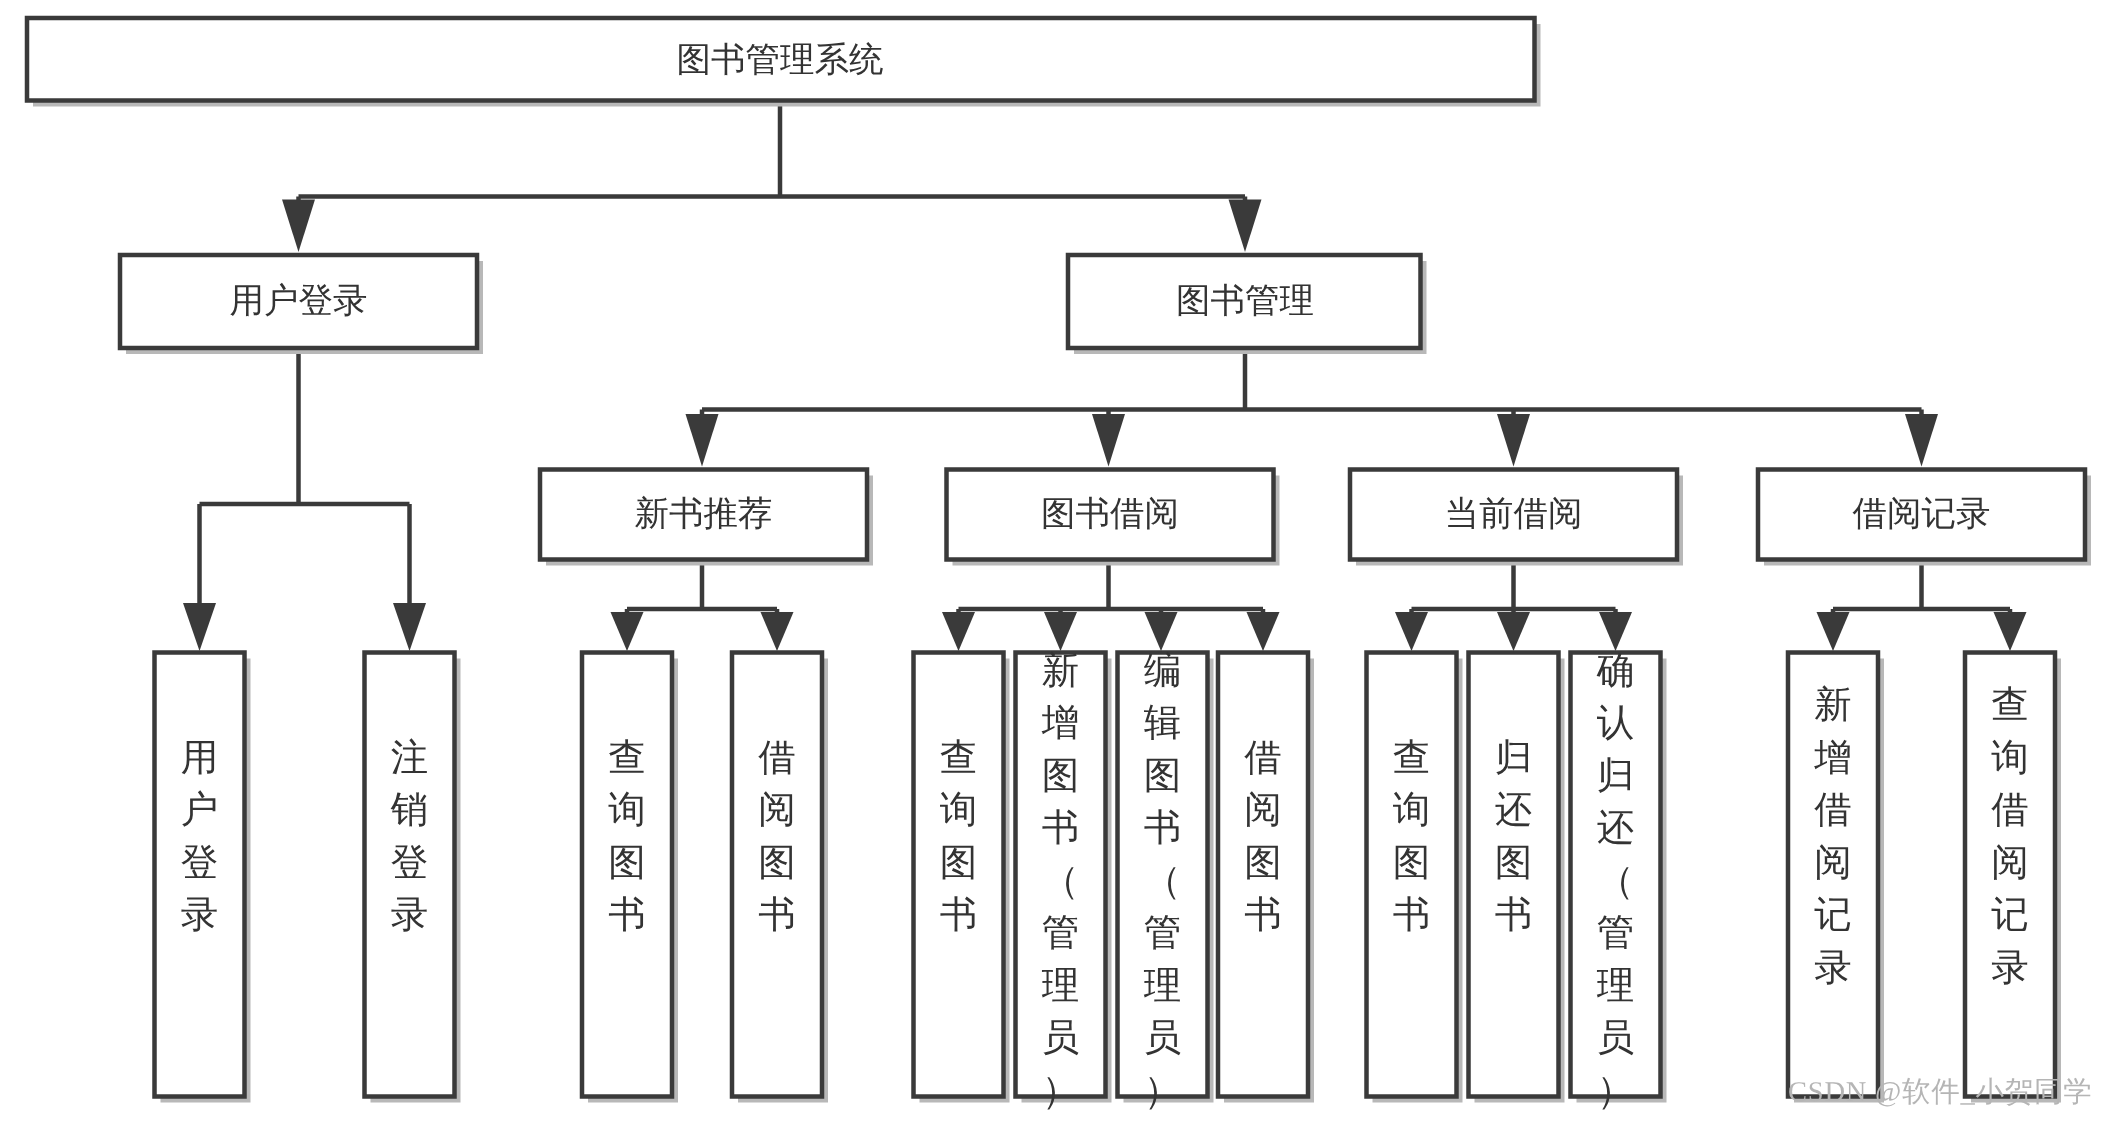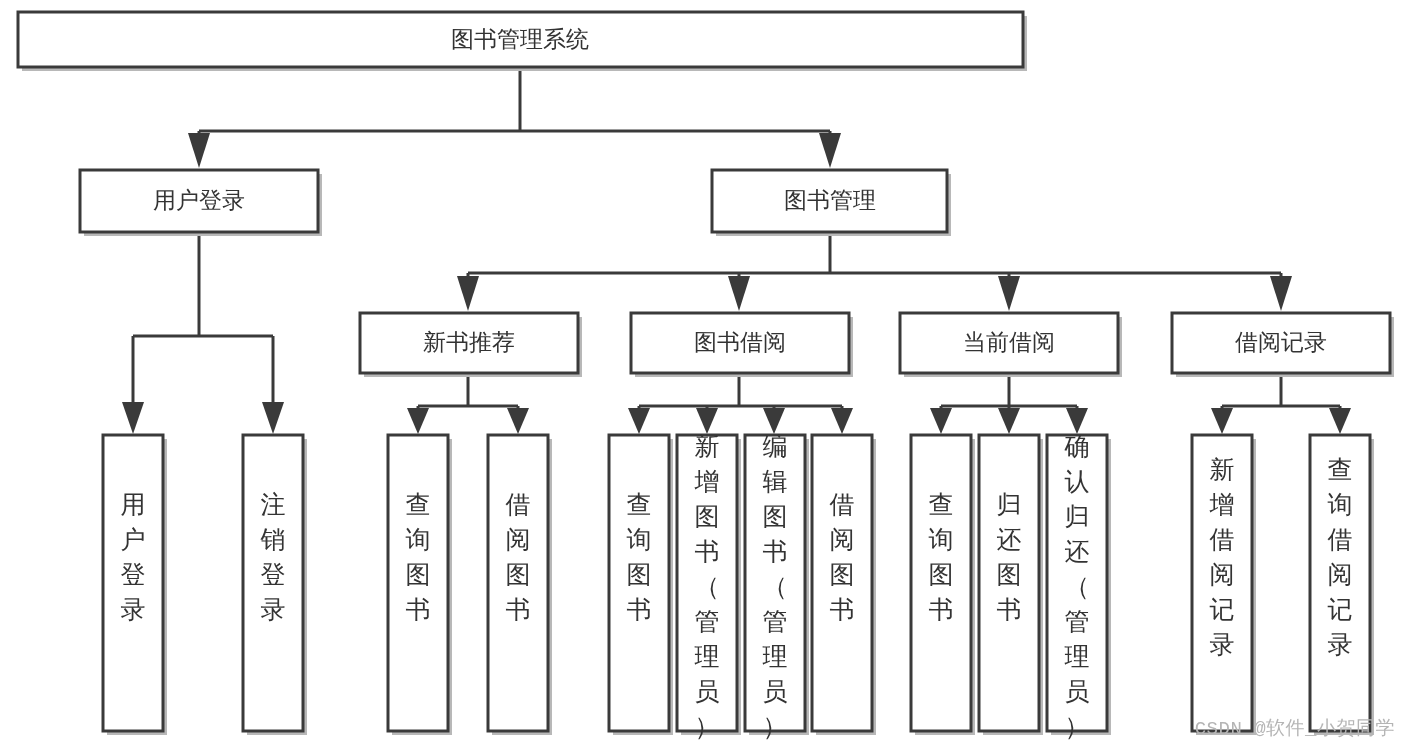--- a/index.html
+++ b/index.html
@@ -54,21 +54,21 @@
   .node-label-v {
     fill: #333333;
     font-family: "Liberation Sans", "DejaVu Sans", sans-serif;
     font-size: 25px;
     text-anchor: middle;
   }
   .watermark {
     position: absolute;
     right: 10px;
     bottom: 6px;
-    font-family: Liberation Mono, monospace;
+    font-family: Liberation Serif, serif;
     font-size: 19px;
     color: #b5b5b5;
     letter-spacing: 0.5px;
     white-space: nowrap;
     pointer-events: none;
   }
 </style>
 </head>
 <body>
 

